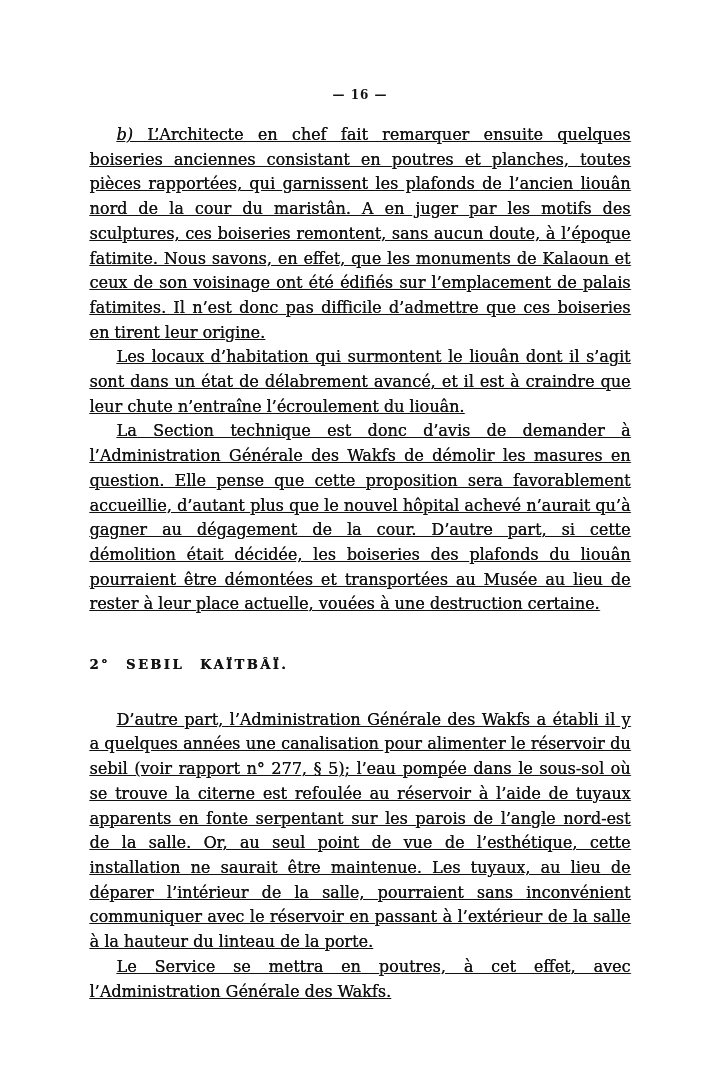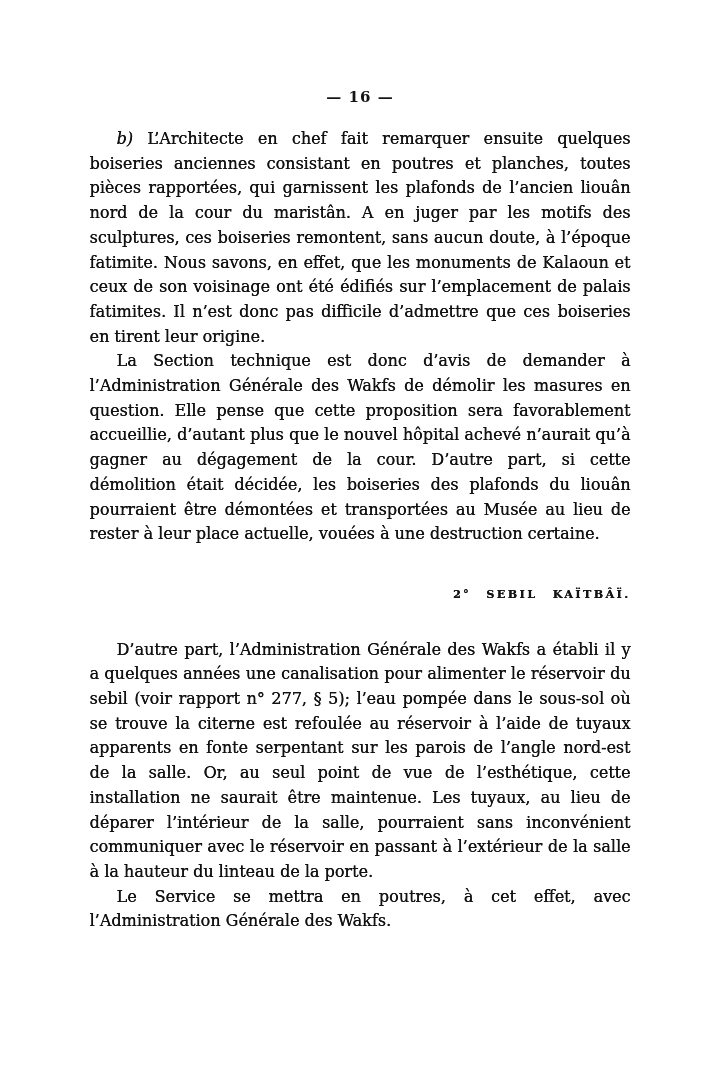--- a/index.html
+++ b/index.html
@@ -12,63 +12,65 @@
     width: 720px;
     height: 1078px;
     background: #ffffff;
     overflow: hidden;
     font-family: "DejaVu Serif", "Liberation Serif", serif;
     color: #121212;
   }
   .page-number {
     padding-top: 88px;
     text-align: center;
-    font-size: 15px;
+    font-size: 12px;
     font-weight: bold;
     letter-spacing: 1px;
     color: #151515;
   }
   .text-block {
     width: 541px;
     margin: 21px auto 0 auto;
     font-size: 16px;
     line-height: 24.7px;
     text-align: justify;
     text-shadow: 0.25px 0 0 currentColor;
   }
   .para {
     margin: 0;
     text-indent: 27px;
+    text-decoration: underline;
   }
   .para .lead {
     font-style: italic;
     font-weight: normal;
   }
   .section-heading {
     margin: 36px 0 30px 0;
-    text-align: right;
-    font-size: 11px;
+    text-align: left;
+    font-size: 13px;
     font-weight: bold;
     letter-spacing: 2.5px;
     word-spacing: 9px;
     text-indent: 0;
     color: #141414;
   }
 </style>
 </head>
 <body>
 
 <div class="page">
 
   <div class="page-number">— 16 —</div>
 
   <div class="text-block">
 
     <p class="para"><em class="lead">b)</em><span> L’Architecte en chef fait remarquer ensuite quelques boiseries anciennes consistant en poutres et planches, toutes pièces rapportées, qui garnissent les plafonds de l’ancien liouân nord de la cour du maristân. A en juger par les motifs des sculptures, ces boiseries remontent, sans aucun doute, à l’époque fatimite. Nous savons, en effet, que les monuments de Kalaoun et ceux de son voisinage ont été édifiés sur l’emplacement de palais fatimites. Il n’est donc pas difficile d’admettre que ces boiseries en tirent leur origine.</span></p>
 
+    <p class="para">Les locaux d’habitation qui surmontent le liouân dont il s’agit sont dans un état de délabrement avancé, et il est à craindre que leur chute n’entraîne l’écroulement du liouân.</p>
 
     <p class="para">La Section technique est donc d’avis de demander à l’Administration Générale des Wakfs de démolir les masures en question. Elle pense que cette proposition sera favorablement accueillie, d’autant plus que le nouvel hôpital achevé n’aurait qu’à gagner au dégagement de la cour. D’autre part, si cette démolition était décidée, les boiseries des plafonds du liouân pourraient être démontées et transportées au Musée au lieu de rester à leur place actuelle, vouées à une destruction certaine.</p>
 
     <h2 class="section-heading">2° SEBIL KAÏTBÂÏ.</h2>
 
 
     <p class="para">D’autre part, l’Administration Générale des Wakfs a établi il y a quelques années une canalisation pour alimenter le réservoir du sebil (voir rapport n° 277, § 5); l’eau pompée dans le sous-sol où se trouve la citerne est refoulée au réservoir à l’aide de tuyaux apparents en fonte serpentant sur les parois de l’angle nord-est de la salle. Or, au seul point de vue de l’esthétique, cette installation ne saurait être maintenue. Les tuyaux, au lieu de déparer l’intérieur de la salle, pourraient sans inconvénient communiquer avec le réservoir en passant à l’extérieur de la salle à la hauteur du linteau de la porte.</p>
 
     <p class="para">Le Service se mettra en poutres, à cet effet, avec l’Administration Générale des Wakfs.</p>
 

